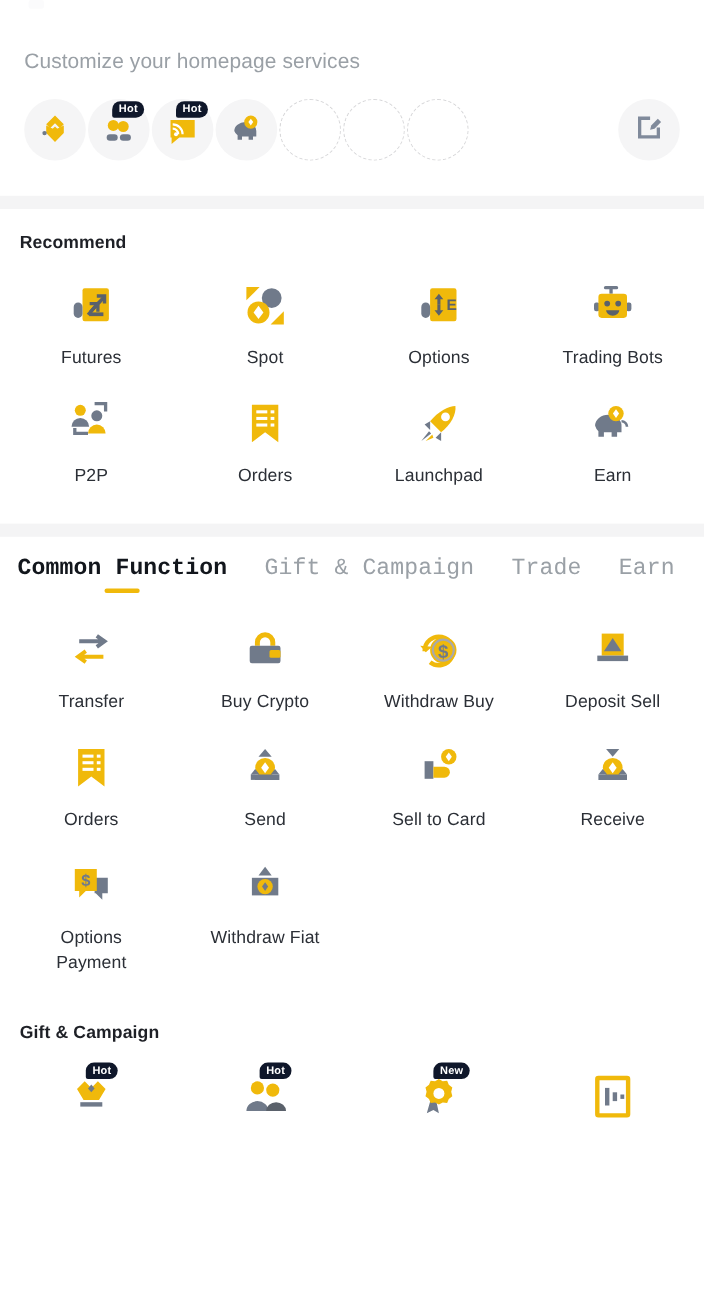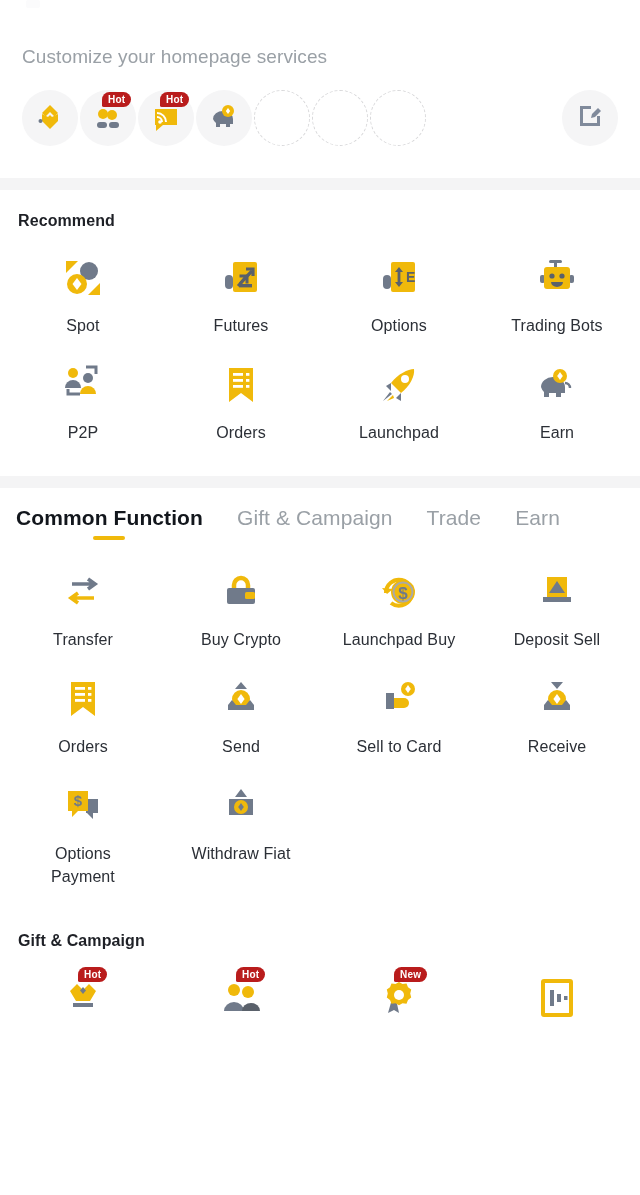--- a/index.html
+++ b/index.html
@@ -110,20 +110,21 @@
   .tabs {
     display: flex;
     align-items: flex-start;
     padding: 18px 16px 0 16px;
     gap: 34px;
   }
   .tab {
     position: relative;
     padding-bottom: 14px;
     white-space: nowrap;
+    font-family: Liberation Mono, monospace;
   }
   .tab .tab-text {
     font-size: 21px;
     color: #9aa0a6;
     letter-spacing: .1px;
   }
   .tab.active .tab-text {
     color: #12161c;
     font-weight: bold;
   }
@@ -136,21 +137,21 @@
     width: 32px;
     height: 4px;
     border-radius: 2px;
     background: #f0b90b;
   }
 
   .badge {
     position: absolute;
     top: -9px;
     left: 17px;
-    background: #b91c1c;
+    background: #0f172a;
     color: #ffffff;
     font-size: 10px;
     line-height: 15px;
     height: 15px;
     padding: 0 6px;
     border-radius: 8px 8px 8px 2px;
     font-weight: bold;
     letter-spacing: .2px;
   }
   .chip .badge { top: 2px; left: 22px; }
@@ -241,42 +242,42 @@
   <div class="divider"></div>
 
   <div>
     <div class="section-title">Recommend</div>
 
     <div class="grid">
 
       <div class="cell">
         <div class="ico">
           <svg width="42" height="42" viewBox="0 0 42 42">
-            <path d="M4 4 H16 L4 16 Z" fill="#f0b90b"></path>
-            <path d="M38 26 V38 H26 Z" fill="#f0b90b"></path>
-            <circle cx="27" cy="14" r="9" fill="#707a8a"></circle>
-            <circle cx="15" cy="27" r="10" fill="#f0b90b"></circle>
-            <path d="M15 21 l4.5 6 l-4.5 6 l-4.5 -6 z" fill="#ffffff"></path>
-          </svg>
-        </div>
-        <div class="lbl">Spot</div>
-      </div>
-
-      <div class="cell">
-        <div class="ico">
-          <svg width="42" height="42" viewBox="0 0 42 42">
             <rect x="13" y="5" width="24" height="30" rx="2" fill="#f0b90b"></rect>
             <rect x="5" y="18" width="8" height="14" rx="4" fill="#707a8a"></rect>
             <path d="M19 28 L27 19 L21 19 M27 19 L27 25" stroke="#5a616b" stroke-width="3" fill="none" stroke-linecap="square"></path>
             <path d="M20 27 L26 20 L32 14" stroke="#5a616b" stroke-width="3.2" fill="none"></path>
             <path d="M26 12 H33 V19" stroke="#5a616b" stroke-width="3.2" fill="none"></path>
             <rect x="19" y="27" width="13" height="3.4" fill="#5a616b"></rect>
           </svg>
         </div>
         <div class="lbl">Futures</div>
+      </div>
+
+      <div class="cell">
+        <div class="ico">
+          <svg width="42" height="42" viewBox="0 0 42 42">
+            <path d="M4 4 H16 L4 16 Z" fill="#f0b90b"></path>
+            <path d="M38 26 V38 H26 Z" fill="#f0b90b"></path>
+            <circle cx="27" cy="14" r="9" fill="#707a8a"></circle>
+            <circle cx="15" cy="27" r="10" fill="#f0b90b"></circle>
+            <path d="M15 21 l4.5 6 l-4.5 6 l-4.5 -6 z" fill="#ffffff"></path>
+          </svg>
+        </div>
+        <div class="lbl">Spot</div>
       </div>
 
       <div class="cell">
         <div class="ico">
           <svg width="42" height="42" viewBox="0 0 42 42">
             <rect x="13" y="5" width="24" height="30" rx="2" fill="#f0b90b"></rect>
             <rect x="5" y="18" width="8" height="14" rx="4" fill="#707a8a"></rect>
             <path d="M21 10 l4 5 h-2.6 v5 h-2.8 v-5 H17 Z" fill="#5a616b"></path>
             <path d="M21 30 l-4 -5 h2.6 v-5 h2.8 v5 H25 Z" fill="#5a616b"></path>
             <text x="28" y="25" font-family="Liberation Sans, sans-serif" font-size="14" font-weight="bold" fill="#5a616b">E</text>
@@ -403,21 +404,21 @@
     <div class="cell">
       <div class="ico">
         <svg width="42" height="42" viewBox="0 0 42 42">
           <path d="M8 22 a13 13 0 1 1 5 10" stroke="#f0b90b" stroke-width="4" fill="none"></path>
           <path d="M4 17 l5 6 l6 -5 z" fill="#f0b90b"></path>
           <circle cx="25" cy="21" r="12" fill="#f0b90b"></circle>
           <circle cx="25" cy="21" r="9.5" fill="none" stroke="#a9a9a9" stroke-width="2"></circle>
           <text x="25" y="28" text-anchor="middle" font-family="Liberation Sans, sans-serif" font-size="17" font-weight="bold" fill="#707a8a">$</text>
         </svg>
       </div>
-      <div class="lbl">Launchpad Buy</div>
+      <div class="lbl">Withdraw Buy</div>
     </div>
 
     <div class="cell">
       <div class="ico">
         <svg width="42" height="42" viewBox="0 0 42 42">
           <rect x="11" y="6" width="20" height="20" fill="#f0b90b"></rect>
           <path d="M21 10 l8 12 H13 Z" fill="#707a8a"></path>
           <rect x="7" y="26" width="28" height="5" fill="#707a8a"></rect>
         </svg>
       </div>

